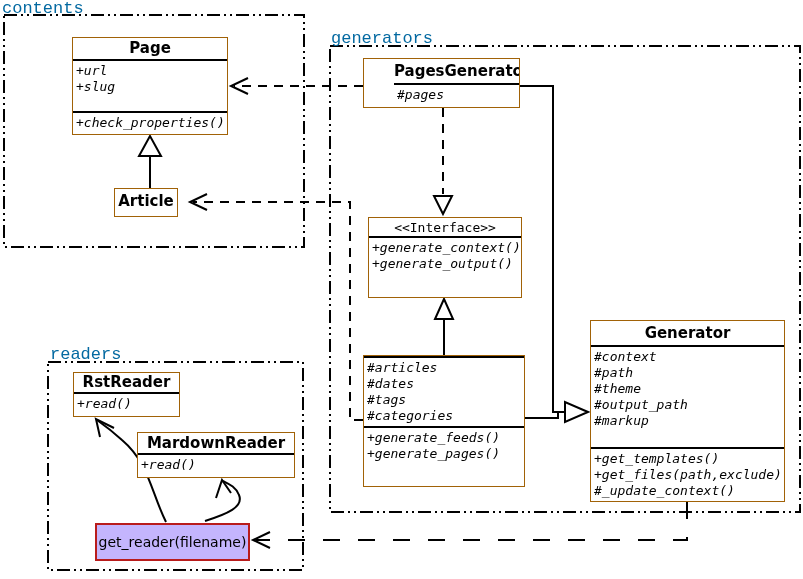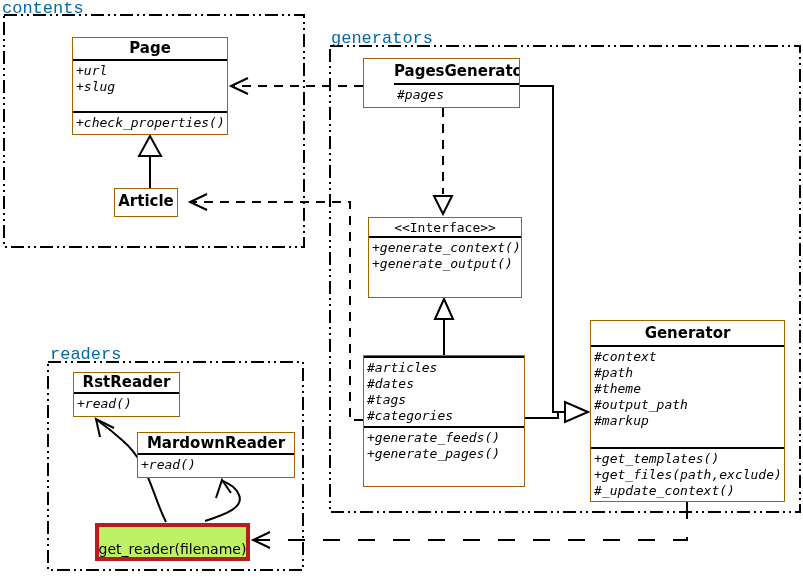--- a/index.html
+++ b/index.html
@@ -8,22 +8,22 @@
   svg{position:absolute;left:0;top:0;}
   .pkg-label{position:absolute;font-size:17px;line-height:15px;color:#0369a1;white-space:nowrap;font-family:Liberation Mono, monospace;}
   .cls{position:absolute;background:#fff;border:1px solid #a16207;box-sizing:border-box;}
   .cls-title{font-family:"DejaVu Sans","Liberation Sans",sans-serif;font-weight:bold;
              font-size:15px;text-align:center;line-height:21px;white-space:nowrap;overflow:hidden;}
   .stereo{font-family:"DejaVu Sans Mono","Liberation Mono",monospace;font-weight:normal;
           font-size:13px;text-align:center;line-height:16px;}
   .comp{border-top:2px solid #000;padding:2px 3px 0 3px;box-sizing:border-box;overflow:hidden;}
   .member{font-family:"DejaVu Sans Mono","Liberation Mono",monospace;font-size:13px;
           line-height:16px;white-space:pre;font-style:italic;}
-  .plainbox{position:absolute;background:#bef264;border:4px solid #b91c1c;box-sizing:border-box;
-            display:flex;align-items:flex-end;justify-content:center;font-size:14px;}
+  .plainbox{position:absolute;background:#c4b5fd;border:2px solid #b91c1c;box-sizing:border-box;
+            display:flex;align-items:center;justify-content:center;font-size:14px;}
 </style>
 </head>
 <body>
 
 <div class="canvas">
 
   <svg width="803" height="579" viewBox="0 0 803 579">
 
     <g stroke="#000" stroke-width="2" fill="none">
       <rect x="4" y="15" width="300" height="232" stroke-dasharray="13 4 2 4 2 4"></rect>

